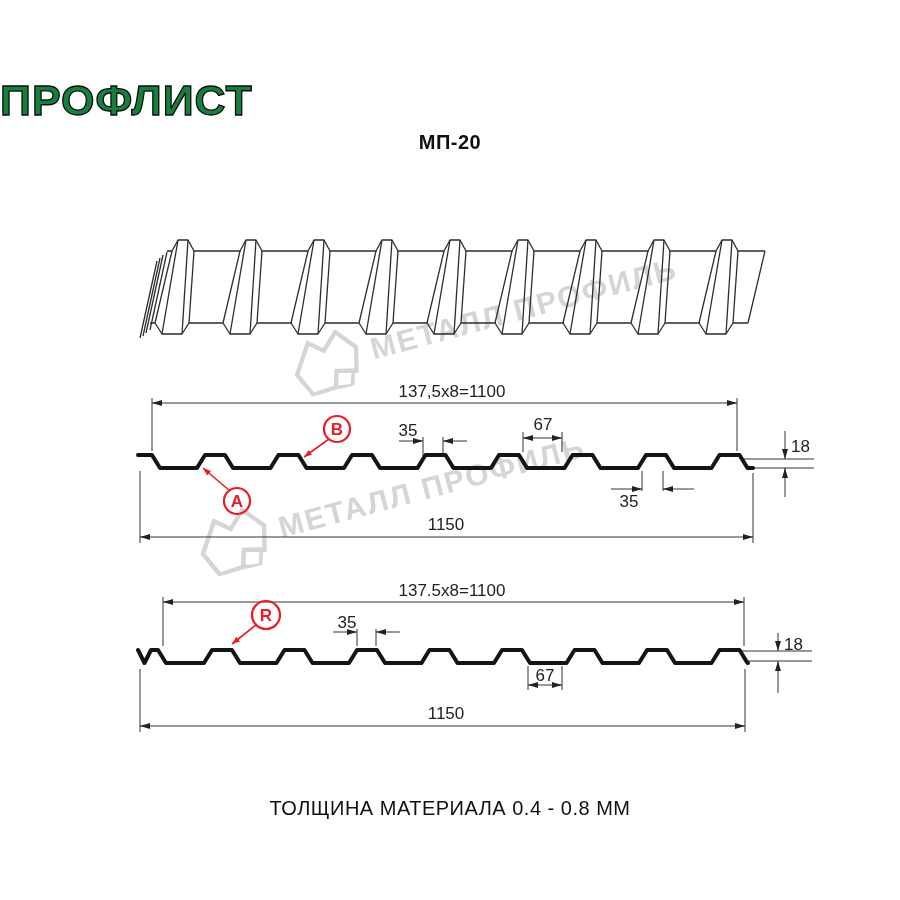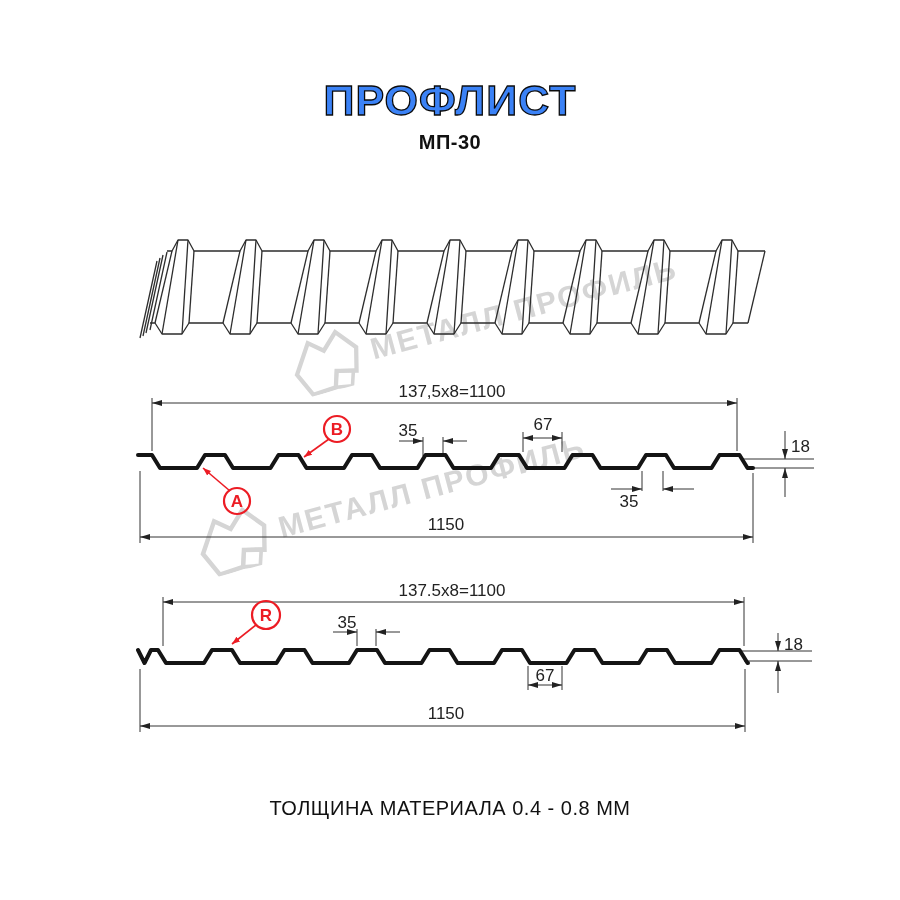--- a/index.html
+++ b/index.html
@@ -1,19 +1,19 @@
 <!DOCTYPE html>
 <html><head>
 <meta charset="utf-8">
 <style>
   html,body{margin:0;padding:0;background:#fff;}
   body{width:900px;height:900px;position:relative;overflow:hidden;
        font-family:"Liberation Sans",sans-serif;}
-  .title{position:absolute;top:76px;left:0;width:900px;text-align:center;
-         font-size:43px;font-weight:800;letter-spacing:1px;color:#3b82f6;
+  .title{position:absolute;top:76px;left:0;width:900px;
+         font-size:43px;font-weight:800;letter-spacing:1px;color:#15803d;
          -webkit-text-stroke:1.3px #0a0a0a;}
   .subtitle{position:absolute;top:131px;left:0;width:900px;text-align:center;
             font-size:20px;font-weight:700;letter-spacing:.5px;color:#111;}
   .footer{position:absolute;top:797px;left:0;width:900px;text-align:center;
           font-size:20px;font-weight:400;letter-spacing:.5px;color:#111;}
   .wm{position:absolute;display:flex;align-items:center;gap:10px;
       color:#d5d5d5;font-weight:bold;font-size:30px;letter-spacing:2px;
       white-space:nowrap;transform:rotate(-15deg);transform-origin:0 50%;
       z-index:0;user-select:none;}
   .wm svg{flex:0 0 auto;}
@@ -39,21 +39,21 @@
 
 <div class="wm" style="left:198px;top:519px;height:62px;">
   <svg width="74" height="62" viewBox="0 0 100 84">
     <path d="M5 49 L31 10 L50 26 L72 5 L95 33 L87 65 L60 58 L53 80 L20 82 Z" fill="none" stroke="#d5d5d5" stroke-width="6" stroke-linejoin="miter"></path>
     <path d="M53 80 L60 58 L83 63 L76 84 Z" fill="none" stroke="#d5d5d5" stroke-width="5"></path>
   </svg>
   <span>МЕТАЛЛ ПРОФИЛЬ</span>
 </div>
 
 <div class="title">ПРОФЛИСТ</div>
-<div class="subtitle">МП-30</div>
+<div class="subtitle">МП-20</div>
 <div class="footer">ТОЛЩИНА МАТЕРИАЛА 0.4 - 0.8 ММ</div>
 
 <svg id="dwg" width="900" height="900" viewBox="0 0 900 900">
   <defs>
     <marker id="arrB" markerWidth="11" markerHeight="8" refX="10" refY="4" orient="auto-start-reverse" markerUnits="userSpaceOnUse">
       <path d="M0,1 L10,4 L0,7 Z" fill="#222"></path>
     </marker>
     <marker id="arrR" markerWidth="9" markerHeight="8" refX="8" refY="4" orient="auto-start-reverse" markerUnits="userSpaceOnUse">
       <path d="M0,1 L8,4 L0,7 Z" fill="#ec1c24"></path>
     </marker>

